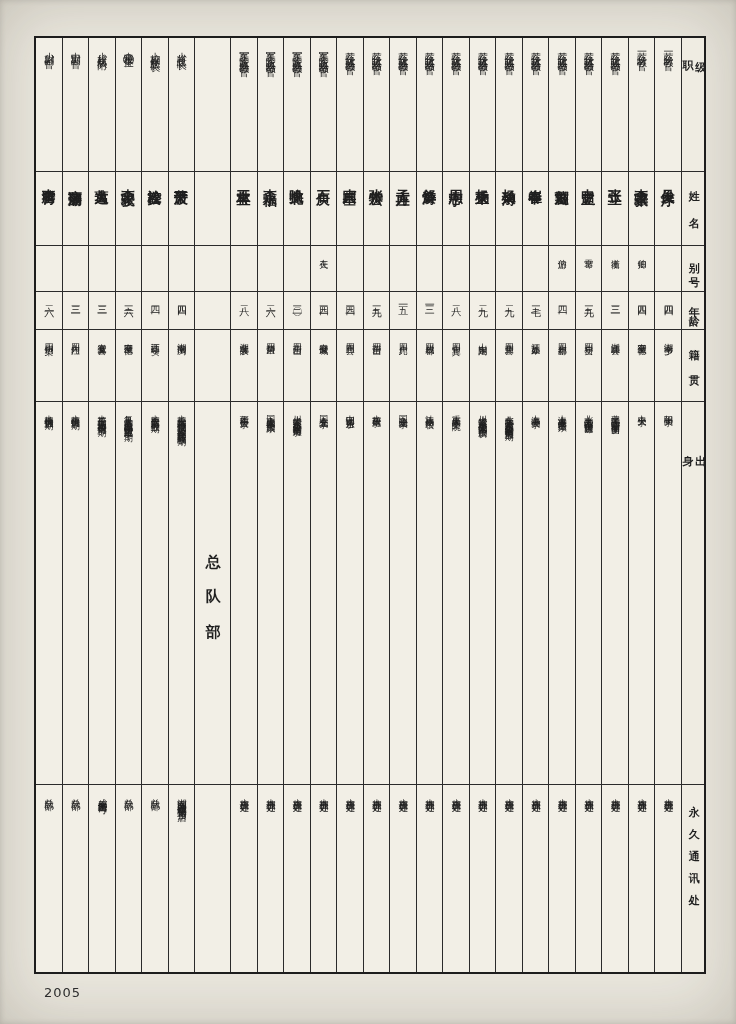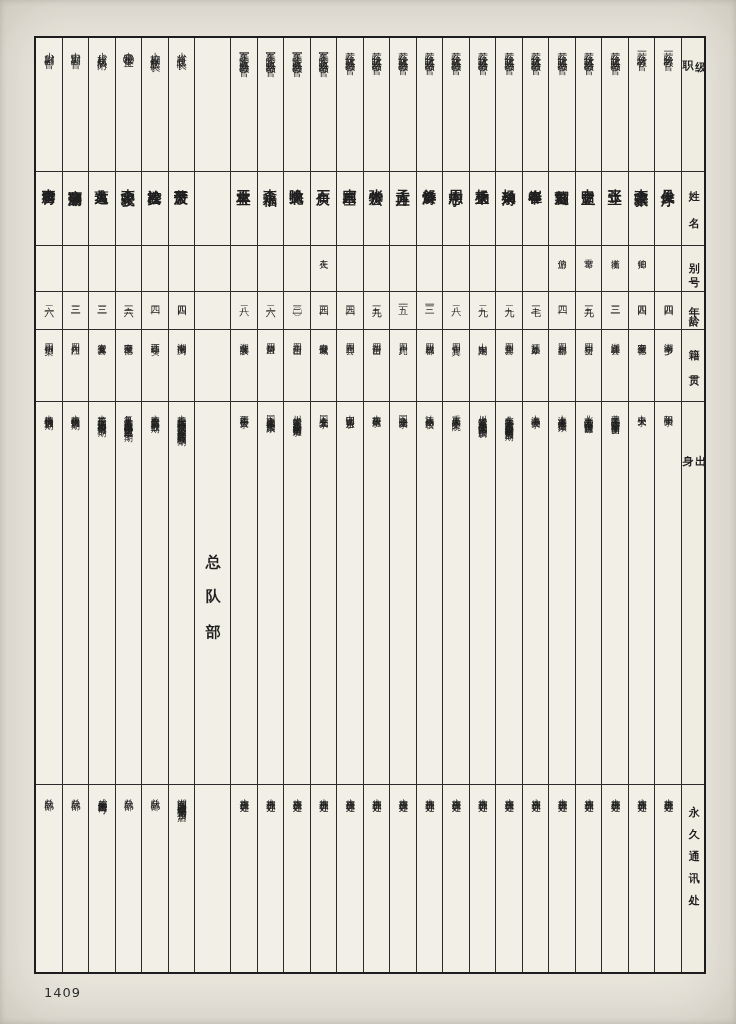--- a/index.html
+++ b/index.html
@@ -621,14 +621,14 @@
           <span class="vt native-text">四川铜梁</span>
         </div>
         <div class="cell cell-edu">
           <span class="vt education-text">本校特训班四期</span>
         </div>
         <div class="cell cell-addr">
           <span class="vt address-text">总队部</span>
         </div>
       </div>
     </div>
-  <div class="page-number">1409</div>
+  <div class="page-number">2005</div>
 </div>
 
 </body></html>

